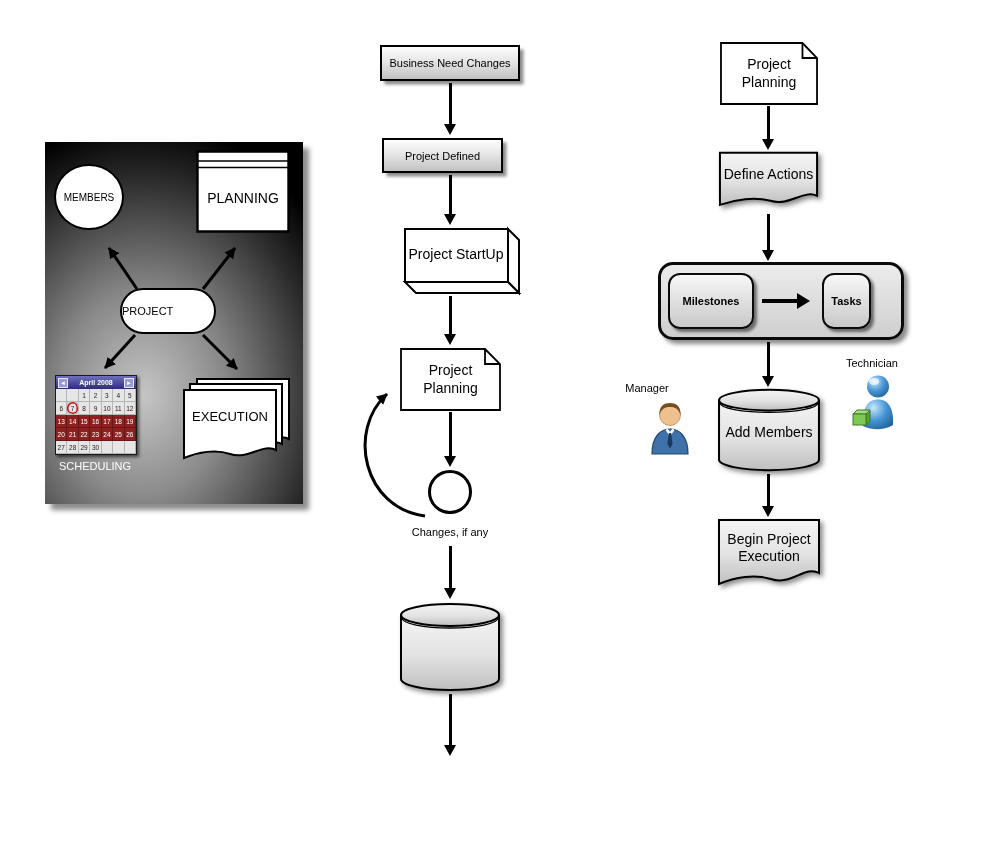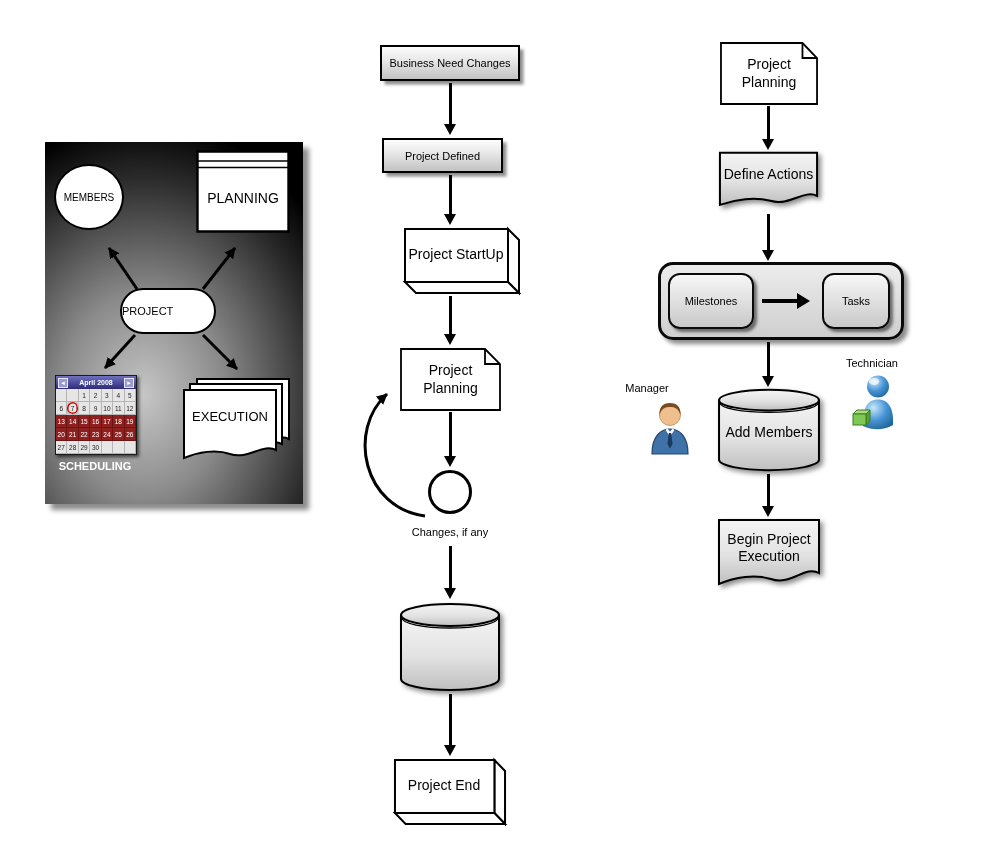--- a/index.html
+++ b/index.html
@@ -13,23 +13,23 @@
   .proc{position:absolute;box-sizing:border-box;border:2px solid #000;background:linear-gradient(#fdfdfd 0%,#e6e6e6 45%,#c2c2c2 100%);box-shadow:3.5px 3.5px 3px rgba(0,0,0,.45);display:flex;align-items:center;justify-content:center;font-size:11px;text-align:center}
   .varrow{position:absolute;width:3px;background:#000}
   .varrow::after{content:"";position:absolute;left:50%;transform:translateX(-50%);bottom:-10px;width:0;height:0;border:6.5px solid transparent;border-bottom:0;border-top:11px solid #000}
   .harrow{position:absolute;height:4px;background:#000}
   .harrow::after{content:"";position:absolute;top:50%;transform:translateY(-50%);right:-12px;width:0;height:0;border:8px solid transparent;border-right:0;border-left:13px solid #000}
   .join-circle{position:absolute;box-sizing:border-box;border:3px solid #000;border-radius:50%;background:#fff}
   .small-label{position:absolute;font-size:11px;text-align:center}
   .panel{position:absolute;left:45px;top:142px;width:258px;height:362px;background:radial-gradient(ellipse 90% 80% at 38% 70%,#c6c6c6 0%,#8a8a8a 35%,#2b2b2b 75%,#000 95%);box-shadow:6px 6px 5px rgba(0,0,0,.45)}
   .ellipse{position:absolute;box-sizing:border-box;border:2px solid #000;background:#fff;border-radius:50%;display:flex;align-items:center;justify-content:center;font-size:10px}
   .stadium{position:absolute;box-sizing:border-box;border:2px solid #000;background:#fff;border-radius:23px;display:flex;align-items:center;justify-content:flex-start;font-size:11px}
-  .panel-label{position:absolute;color:#fff;font-weight:bold;font-size:11px;text-align:center}
+  .panel-label{position:absolute;color:#fff;font-weight:normal;font-size:11px;text-align:center}
   .container-box{position:absolute;box-sizing:border-box;border:3px solid #0a0a0a;border-radius:15px;background:linear-gradient(#ececec,#cfcfcf);box-shadow:4px 4px 4px rgba(0,0,0,.45)}
-  .pill{position:absolute;box-sizing:border-box;border:2.5px solid #0a0a0a;border-radius:12px;background:linear-gradient(#f7f7f7,#c9c9c9);box-shadow:3px 3px 3px rgba(0,0,0,.5);display:flex;align-items:center;justify-content:center;font-size:11px;font-weight:normal}
+  .pill{position:absolute;box-sizing:border-box;border:2.5px solid #0a0a0a;border-radius:12px;background:linear-gradient(#f7f7f7,#c9c9c9);box-shadow:3px 3px 3px rgba(0,0,0,.5);display:flex;align-items:center;justify-content:center;font-size:11px;font-weight:bold}
   .calendar{position:absolute;background:#cfcfcf;border:1px solid #1a1a1a;box-shadow:2px 2px 3px rgba(0,0,0,.6)}
   .cal-header{height:13px;display:flex;align-items:center;justify-content:space-between;padding:0 2px;background:linear-gradient(#7070c0,#2c2c78);color:#fff}
   .cal-title{font-size:7px;font-weight:bold}
   .cal-nav{font-size:6px;background:#9a9ad0;border:0.5px solid #e8e8ff;padding:0 1px;line-height:8px;color:#fff}
   .cal-grid{display:grid;grid-template-columns:repeat(7,1fr)}
   .cal-cell{height:12px;display:flex;align-items:center;justify-content:center;font-size:6.5px;color:#222;background:#e6e6e6;border-right:1px solid #b5b5b5;border-bottom:1px solid #b5b5b5}
   .cal-cell.sel{background:#8e2020;color:#fff;border-color:#6a1515}
   .cal-cell.ring{box-shadow:inset 0 0 0 1.5px #c00;border-radius:6px}
 </style>
 </head>
@@ -177,28 +177,20 @@
 
   <div class="shapewrap" style="left:399px;top:602px;width:102px;height:90px">
     <svg viewBox="0 0 102 90" preserveAspectRatio="none" class="shadowed">
       <path d="M2,13 V77 a49,11 0 0 0 98,0 V13" fill="url(#gCyl)" stroke="#000" stroke-width="2" vector-effect="non-scaling-stroke"></path>
       <ellipse cx="51" cy="13" rx="49" ry="11" fill="url(#gCyl)" stroke="#000" stroke-width="2" vector-effect="non-scaling-stroke"></ellipse>
       <path d="M3,16 a48,10 0 0 0 96,0" fill="none" stroke="#000" stroke-width="1.3" vector-effect="non-scaling-stroke"></path>
     </svg>
   </div>
   <div class="varrow" style="left:448.5px;top:694px;height:52px"></div>
 
-  <div class="shapewrap" style="left:394px;top:759px;width:112px;height:66px">
-    <svg viewBox="0 0 116 66" preserveAspectRatio="none">
-      <polygon points="104,1 115,12 115,65 104,54" fill="#fff" stroke="#000" stroke-width="2" vector-effect="non-scaling-stroke"></polygon>
-      <polygon points="1,54 104,54 115,65 12,65" fill="#fff" stroke="#000" stroke-width="2" vector-effect="non-scaling-stroke"></polygon>
-      <rect x="1" y="1" width="103" height="53" fill="#fff" stroke="#000" stroke-width="2" vector-effect="non-scaling-stroke"></rect>
-    </svg>
-    <div class="shape-label" style="left:0;top:0;right:12px;bottom:12px">Project End</div>
-  </div>
 
   <div class="shapewrap" style="left:720px;top:42px;width:98px;height:63px">
     <svg viewBox="0 0 101 63" preserveAspectRatio="none">
       <path d="M1,1 H85 L100,16 V62 H1 Z" fill="#fff" stroke="#000" stroke-width="1.8" vector-effect="non-scaling-stroke"></path>
       <path d="M85,1 V16 H100" fill="none" stroke="#000" stroke-width="1.8" vector-effect="non-scaling-stroke"></path>
     </svg>
     <div class="shape-label" style="inset:0">Project Planning</div>
   </div>
   <div class="varrow" style="left:766.5px;top:106px;height:34px"></div>
 
@@ -208,21 +200,21 @@
     </svg>
     <div class="shape-label bold" style="left:0;right:0;top:0;bottom:14px">Define Actions</div>
   </div>
   <div class="varrow" style="left:766.5px;top:214px;height:37px"></div>
 
   <div class="container-box" style="left:658px;top:262px;width:246px;height:78px"></div>
   <div class="pill" style="left:668px;top:273px;width:86px;height:56px">
     <span>Milestones</span>
   </div>
   <div class="harrow" style="left:762px;top:299px;width:36px"></div>
-  <div class="pill" style="left:822px;top:273px;width:68px;height:56px">
+  <div class="pill" style="left:822px;top:273px;width:49px;height:56px">
     <span>Tasks</span>
   </div>
   <div class="varrow" style="left:766.5px;top:342px;height:35px"></div>
 
   <div class="small-label" style="left:607px;top:382px;width:80px">Manager</div>
   <svg class="abs-svg" style="left:648px;top:400px;width:44px;height:56px" viewBox="0 0 44 56">
     <path d="M4,54 C4,36 13,29 22,29 C31,29 40,36 40,54 Z" fill="#3f72a8" stroke="#24486e" stroke-width="1.2"></path>
     <path d="M17.5,30 L22,36.5 L26.5,30 L24.5,28.6 L22,31.8 L19.5,28.6 Z" fill="#fff"></path>
     <path d="M20.8,33 H23.2 L24.6,44 L22,48.5 L19.4,44 Z" fill="#1c3a5e"></path>
     <circle cx="22" cy="15" r="10.5" fill="#eec08e" stroke="#c08a50" stroke-width="0.8"></circle>

